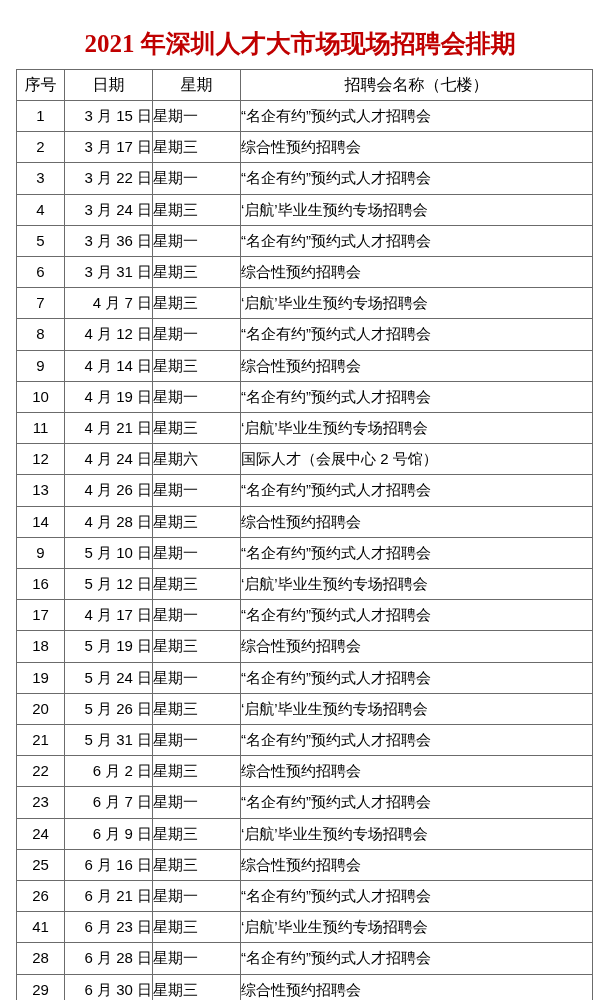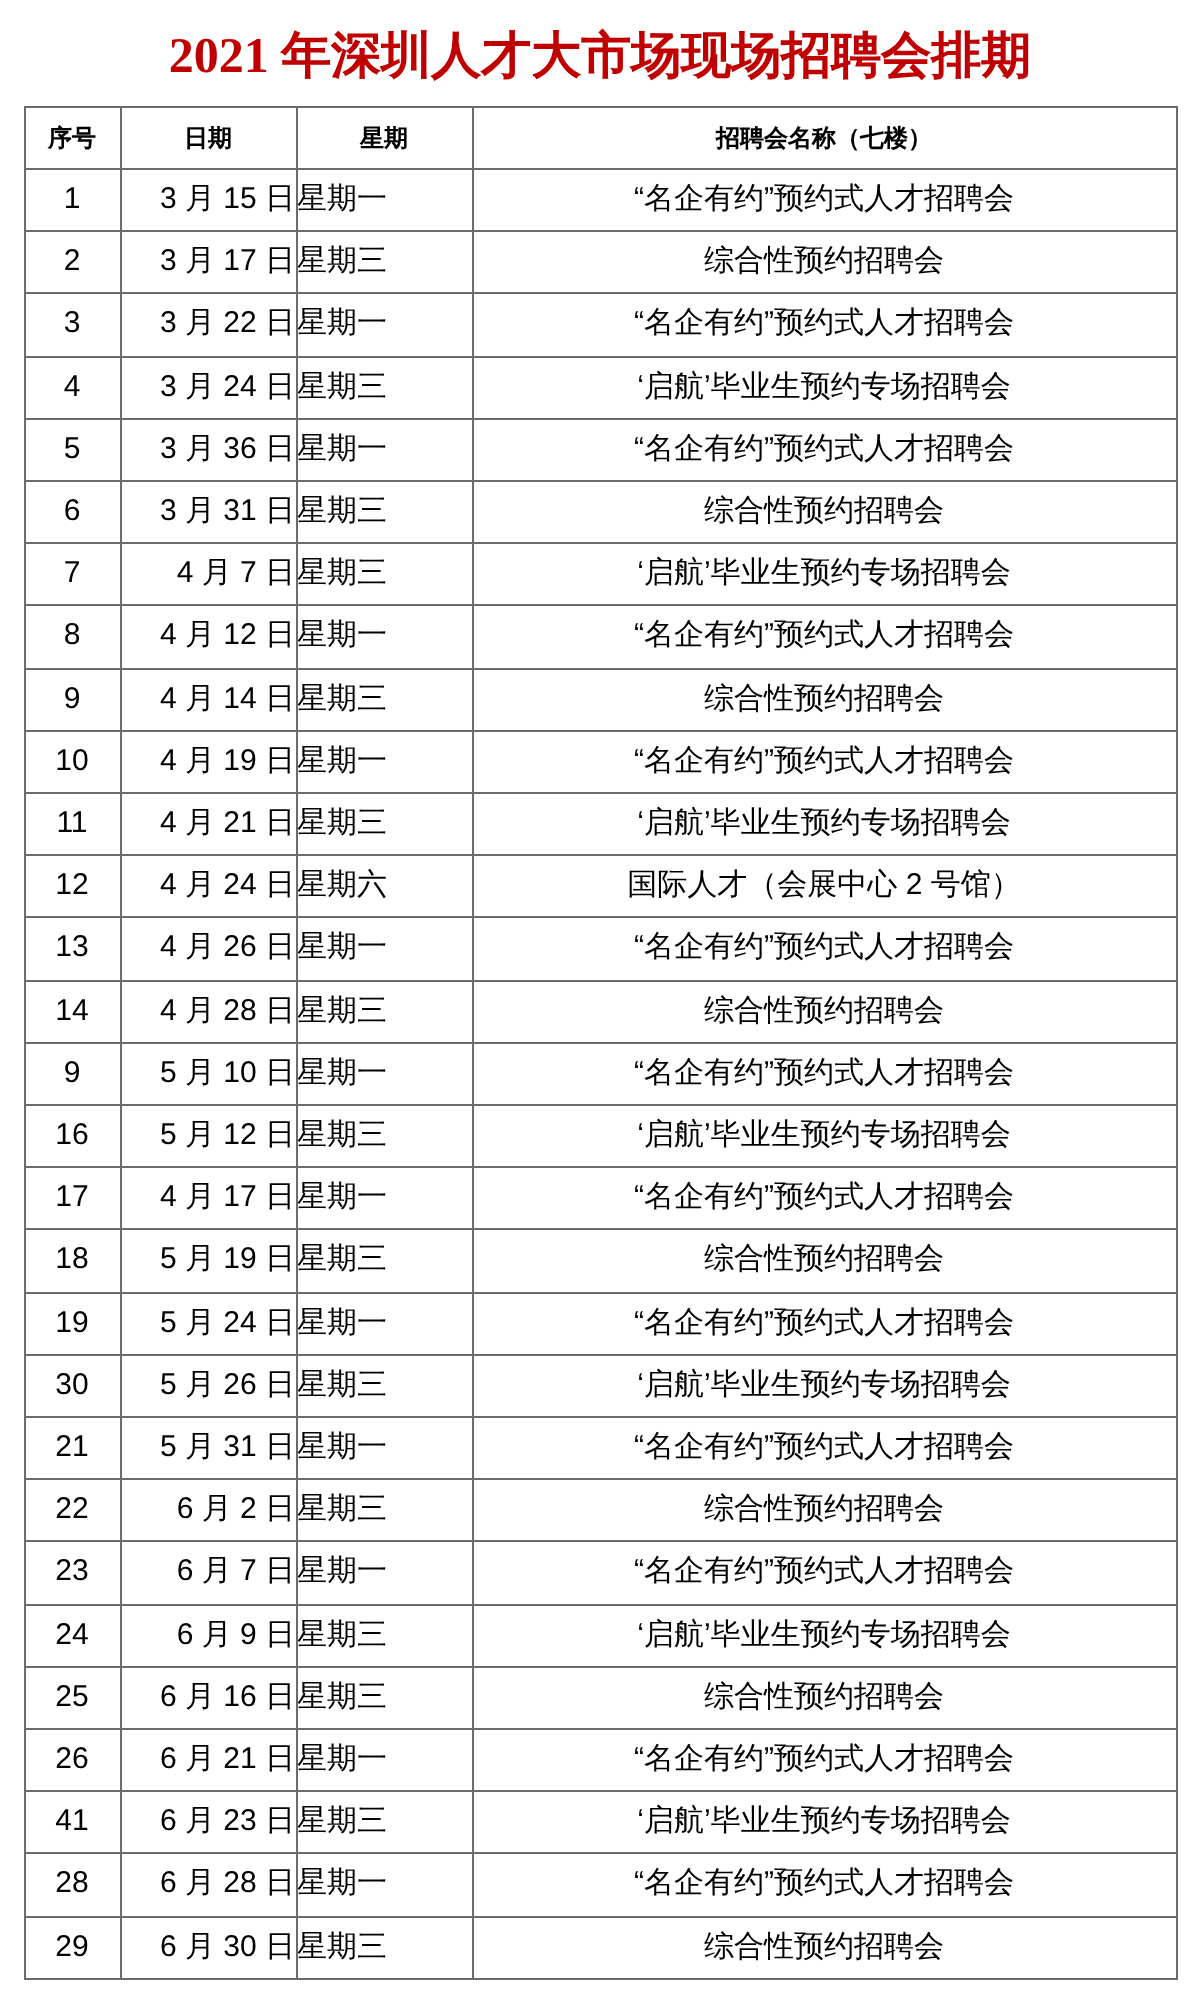--- a/index.html
+++ b/index.html
@@ -10,21 +10,21 @@
     width: 600px;
     height: 1000px;
     background: #ffffff;
     font-family: "Liberation Sans", "DejaVu Sans", sans-serif;
     overflow: hidden;
   }
   .page {
     width: 600px;
     height: 1000px;
     box-sizing: border-box;
-    padding: 0;
+    padding: 16px;
     position: relative;
   }
   .title {
     text-align: center;
     color: #c00000;
     font-weight: bold;
     font-size: 25px;
     letter-spacing: 0px;
     padding-top: 11px;
     padding-bottom: 9px;
@@ -43,36 +43,36 @@
     font-size: 15px;
     color: #000000;
     padding: 0;
     height: 30.2px;
     line-height: 30.2px;
     font-family: "Liberation Sans", "DejaVu Sans", sans-serif;
     overflow: hidden;
     white-space: nowrap;
   }
   table.schedule th {
-    font-weight: bold;
+    font-weight: normal;
     text-align: center;
-    font-size: 12px;
+    font-size: 16px;
     height: 30px;
     line-height: 30px;
     margin-left: 12px;
   }
   col.c-idx { width: 48px; }
   col.c-date { width: 88px; }
   col.c-week { width: 88px; }
   col.c-name { width: 352px; }
 
   td.idx { text-align: center; }
   td.date { text-align: right; }
   td.week { text-align: left; }
-  td.name { text-align: center; padding-left: 6px; }
+  td.name { text-align: left; padding-left: 6px; }
 </style>
 </head>
 <body>
 
 <div class="page">
 
   <div class="title">2021 年深圳人才大市场现场招聘会排期</div>
 
   <table class="schedule">
     <colgroup>
@@ -198,21 +198,21 @@
           <td class="week">星期三</td>
           <td class="name">综合性预约招聘会</td>
         </tr>
         <tr>
           <td class="idx">19</td>
           <td class="date">5 月 24 日</td>
           <td class="week">星期一</td>
           <td class="name">“名企有约”预约式人才招聘会</td>
         </tr>
         <tr>
-          <td class="idx">30</td>
+          <td class="idx">20</td>
           <td class="date">5 月 26 日</td>
           <td class="week">星期三</td>
           <td class="name">‘启航’毕业生预约专场招聘会</td>
         </tr>
         <tr>
           <td class="idx">21</td>
           <td class="date">5 月 31 日</td>
           <td class="week">星期一</td>
           <td class="name">“名企有约”预约式人才招聘会</td>
         </tr>

